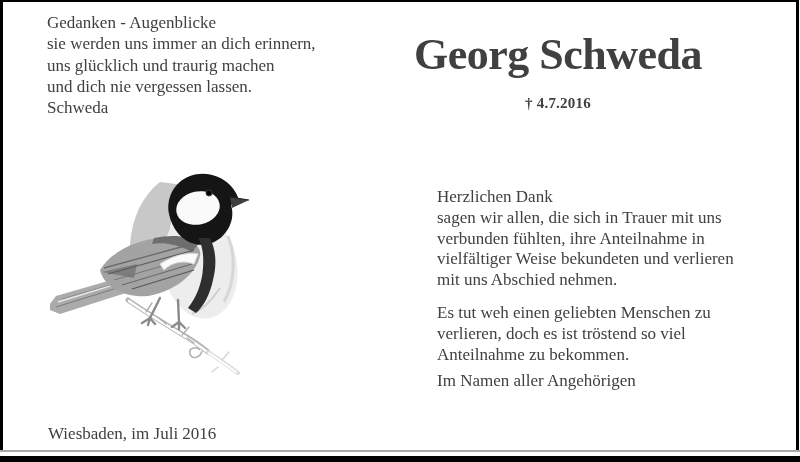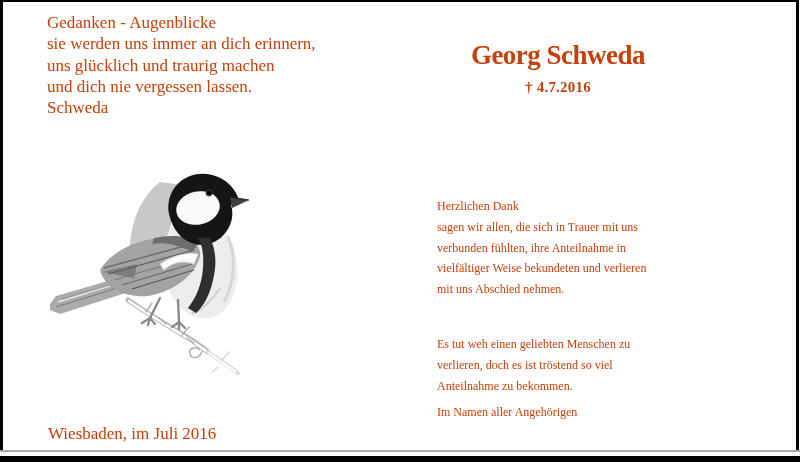--- a/index.html
+++ b/index.html
@@ -3,21 +3,21 @@
 <meta charset="utf-8">
 <style>
   html, body { margin: 0; padding: 0; background: #ffffff; }
   .page {
     position: relative;
     width: 800px;
     height: 462px;
     background: #ffffff;
     overflow: hidden;
     font-family: "Liberation Serif", "DejaVu Serif", serif;
-    color: #c2410c;
+    color: #404040;
   }
   
   .frame {
     position: absolute;
     top: 0; left: 0; right: 1px;
     height: 451px;
     border-top: 2px solid #000;
     border-left: 3px solid #000;
     border-right: 3px solid #000;
     box-sizing: border-box;
@@ -43,35 +43,35 @@
     font-size: 17px; line-height: 21.3px;
   }
   .poem .sig { text-align: left; padding-right: 2px; }
 
   .header {
     position: absolute;
     left: 408px; top: 36px; width: 300px;
     text-align: center;
   }
   .name {
-    font-size: 27px; font-weight: bold;
+    font-size: 44px; font-weight: bold;
     line-height: 38px; letter-spacing: -0.5px;
     margin: 0;
   }
   .ddate {
     font-size: 15px; font-weight: bold;
-    margin-top: 5px; letter-spacing: 0.2px;
+    margin-top: 21px; letter-spacing: 0.2px;
   }
 
   .thanks {
     position: absolute;
-    left: 437px; top: 196px; width: 340px;
-    font-size: 12px; line-height: 20.8px;
+    left: 437px; top: 187px; width: 340px;
+    font-size: 17px; line-height: 20.8px;
   }
-  .thanks .para + .para { margin-top: 34px; }
+  .thanks .para + .para { margin-top: 12px; }
   .thanks .closing-block { margin-top: 6px; }
   .signatory { font-weight: bold; }
 
   .place {
     position: absolute;
     left: 48px; top: 423px;
     font-size: 17px; line-height: 22px;
   }
 
   .bird {

